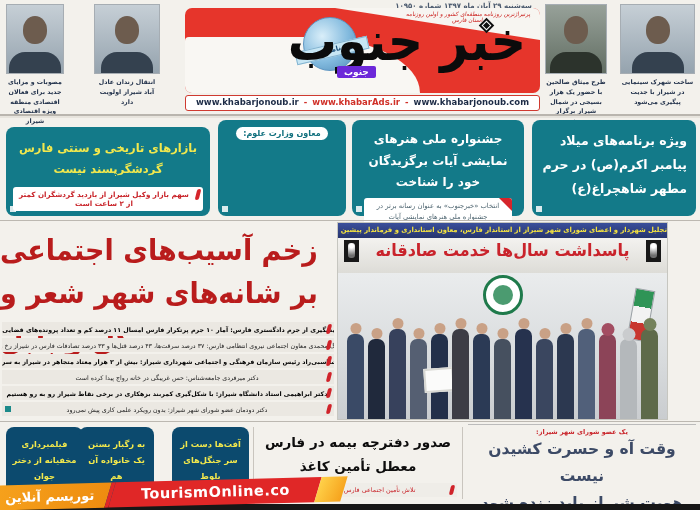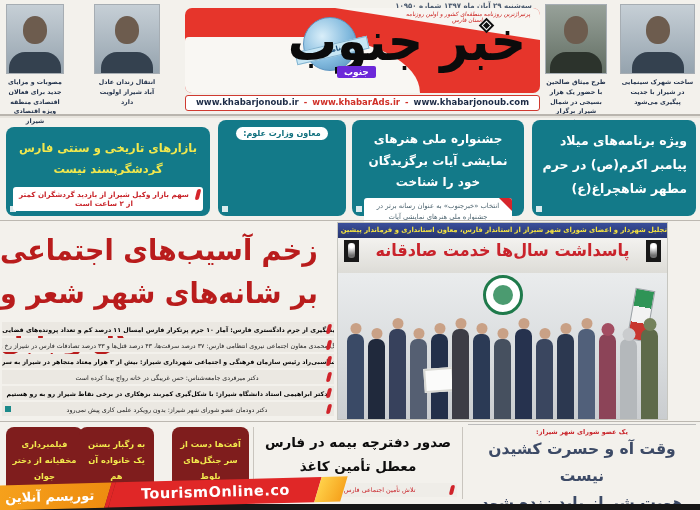--- a/index.html
+++ b/index.html
@@ -78,21 +78,21 @@
   .fig:nth-child(5){ background:#23304a; } .fig:nth-child(6){ background:#3d3d45; }
   .fig:nth-child(7){ background:#2b3a55; } .fig:nth-child(8){ background:#46505f; }
   .fig:nth-child(9){ background:#26324e; } .fig:nth-child(10){ background:#3a465f; }
   .fig:nth-child(11){ background:#2c3850; } .fig:nth-child(12){ background:#51607a; }
   .fig:nth-child(13){ background:#8c4458; } .fig:nth-child(13)::before{ background:#a34d62; width:13px; height:13px; }
   .fig:nth-child(14){ background:#b4b8bb; } .fig:nth-child(14)::before{ background:#caccce; width:13px; height:13px; }
   .fig:nth-child(15){ background:#5e6a4a; } .fig:nth-child(15)::before{ background:#74825c; width:13px; height:13px; }
   .fig:nth-child(5)::after { content:""; position:absolute; left:-7px; top:34px; width:26px; height:20px; background:#fbfbfa; border:2px solid #d9d9d4; transform:rotate(-4deg); }
   .rule-h3 { position:absolute; top:421px; left:0; width:700px; height:1px; background:#bcb8b1; }
   
-  .cb { position:absolute; top:427px; height:77px; background:#7f1d1d; border-radius:8px; color:#f2e84d; font-weight:bold; font-size:8.3px; text-align:center; padding:9px 4px 0; line-height:1.95; }
+  .cb { position:absolute; top:427px; height:77px; background:#0c4a6e; border-radius:8px; color:#f2e84d; font-weight:bold; font-size:8.3px; text-align:center; padding:9px 4px 0; line-height:1.95; }
   .cb1 { left:6px; width:77px; } .cb2 { left:79px; width:75px; } .cb3 { left:172px; width:77px; }
   .vline { position:absolute; top:427px; height:72px; width:1px; background:#c9c5be; }
   .vl1 { left:253px; } .vl2 { left:462px; }
   .insurance { position:absolute; left:259px; top:431px; width:198px; text-align:center; }
   .ins-h { font-weight:bold; font-size:13.5px; color:#0d0d0d; line-height:1.75; }
   .ins-sub { position:relative; margin-top:5px; background:#efede8; color:#c9252b; font-size:6.4px; padding:3px 14px 3px 12px; white-space:nowrap; overflow:hidden; }
   .council { position:absolute; left:468px; top:424px; width:228px; text-align:center; border-top:1px solid #bbb; padding-top:3px; }
   .cn-kicker { font-size:6.5px; color:#c9252b; font-weight:bold; }
   .cn-line { font-size:15.5px; font-weight:bold; color:#3c4a66; line-height:1.75; }
   

